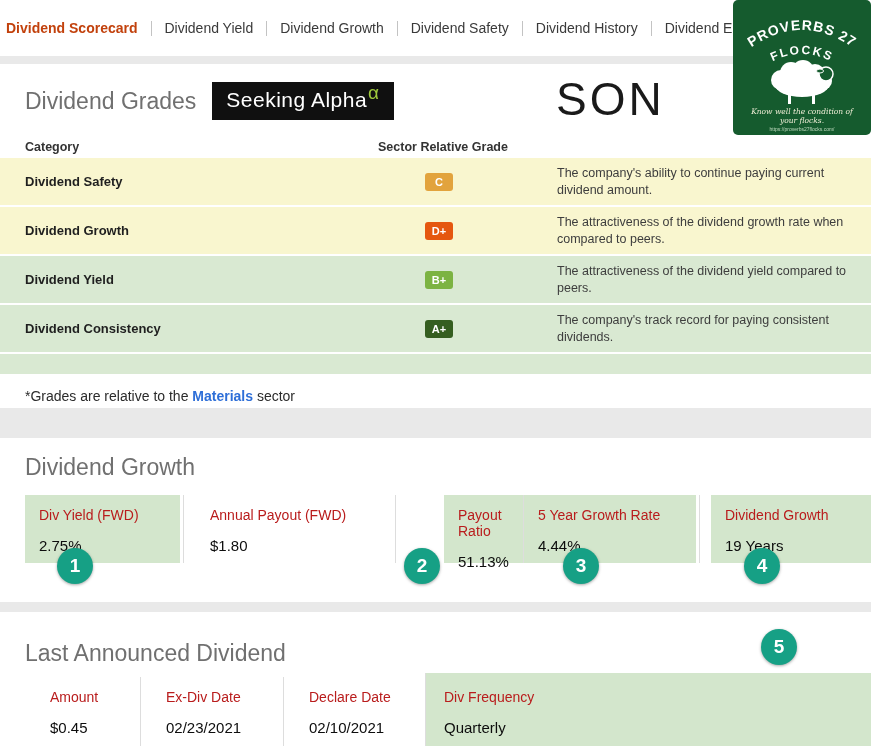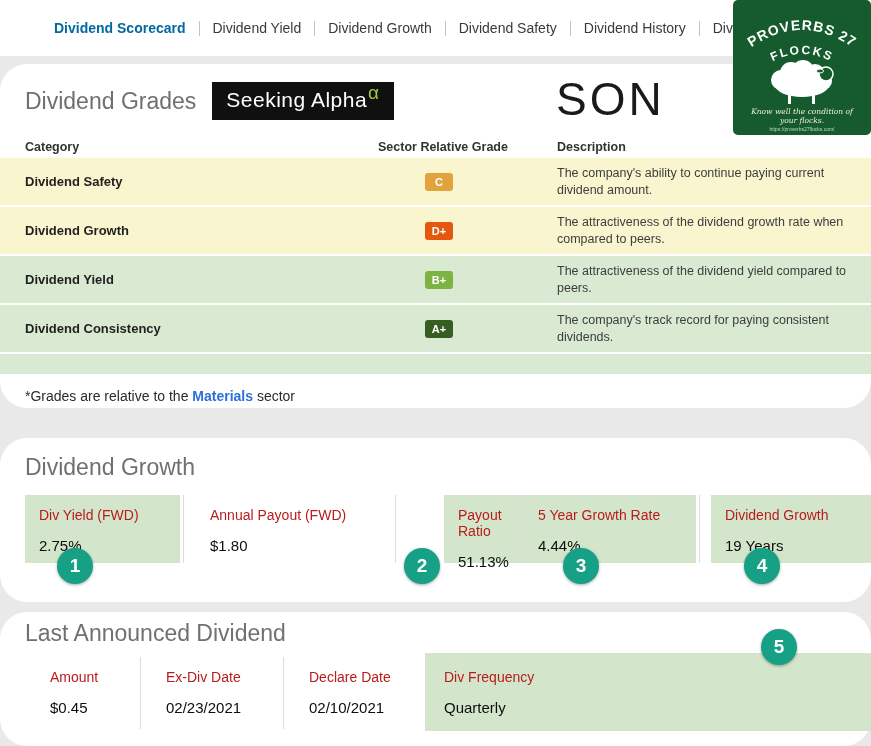--- a/index.html
+++ b/index.html
@@ -3,28 +3,28 @@
 <meta charset="utf-8">
 <style>
   * { margin:0; padding:0; box-sizing:border-box; }
   html,body { width:871px; height:746px; overflow:hidden; background:#e9e9e9;
               font-family:"Liberation Sans", sans-serif; }
   .page { position:relative; width:871px; height:746px; }
 
   
   .topnav { display:flex; align-items:center; height:56px; background:#fff; padding-left:6px; }
   .tab { font-size:14px; color:#3a3a3a; text-decoration:none; white-space:nowrap; cursor:pointer; }
-  .tab.active { font-weight:700; color:#0369a1;margin-left:48px; }
+  .tab.active { font-weight:700; color:#c2410c; }
   .sep { width:1px; height:15px; background:#c3c3c3; margin:0 13px; flex:none; }
 
   .band { height:8px; background:#e9e9e9; }
   .band.tall { height:30px; }
   .band.thin { height:10px; }
 
-  .card { background:#fff; position:relative;border-radius:27px; }
+  .card { background:#fff; position:relative; }
   .card h2.sec-title { font-size:23px; font-weight:400; color:#707070; }
 
   
   .card1 { height:344px; overflow:hidden; }
   .card1-head { display:flex; align-items:center; padding:12px 0 0 25px; height:62px; }
   .sa-logo { margin-left:16px; background:#101010; color:#fff; padding:6px 14px 8px 14px;
              font-size:21px; letter-spacing:0.5px; }
   .sa-logo .alpha { color:#9fc93c; font-size:19px; vertical-align:super; line-height:0; margin-left:1px; }
   .ticker { position:absolute; left:556px; top:8px; font-size:46px; letter-spacing:3px; color:#1a1a1a; }
 
@@ -60,21 +60,21 @@
   .s5 .statbox { margin-left:11px; height:68px; }
   .slabel { font-size:14px; color:#b91c1c; }
   .svalue { font-size:15px; font-weight:400; color:#0d0d0d; margin-top:14px; }
 
   .numbadge { position:absolute; width:36px; height:36px; border-radius:50%;
               background:#16a085; color:#fff; font-size:19px; font-weight:700;
               display:flex; align-items:center; justify-content:center;
               box-shadow:0 1px 3px rgba(0,0,0,.35); z-index:5; }
 
   
-  .card3 { height:134px; padding-top:8px; }
+  .card3 { height:134px; padding-top:28px; }
   .card3 h2 { margin-left:25px; }
   .ld-row { display:flex; margin-top:10px; margin-left:25px; height:72px; }
   .ld-col { padding:12px 0 0 25px; }
   .ld-col + .ld-col { border-left:1px solid #ddd; }
   .ld-col.c1 { width:115px; }
   .ld-col.c2 { width:143px; }
   .ld-col.c3 { width:142px; }
   .ld-col.c4 { width:143px; }
   .ld-col.c5 { width:142px; }
   .ld-col.c6 { flex:1; padding-left:18px; margin-top:-4px; padding-top:16px; height:78px; }
@@ -110,21 +110,20 @@
       <h2 class="sec-title">Dividend Grades</h2>
       <div class="sa-logo" style="background-color: rgb(16, 16, 16);">
         <span>Seeking Alpha</span><span class="alpha">α</span>
       </div>
       <div class="ticker">SON</div>
     </div>
 
     <div class="tgrid thead">
       <div>Category</div>
       <div>Sector Relative Grade</div>
-      <div>Description</div>
     </div>
 
     <div class="tgrid grow" style="background-color: rgb(249, 246, 207);">
       <div class="cat">Dividend Safety</div>
       <div class="gradecell"><span class="gbadge" style="background-color: rgb(226, 163, 61);">C</span></div>
       <div class="desc">The company's ability to continue paying current dividend amount.</div>
     </div>
     <div class="tgrid grow" style="background-color: rgb(249, 246, 207);">
       <div class="cat">Dividend Growth</div>
       <div class="gradecell"><span class="gbadge" style="background-color: rgb(229, 87, 15);">D+</span></div>

